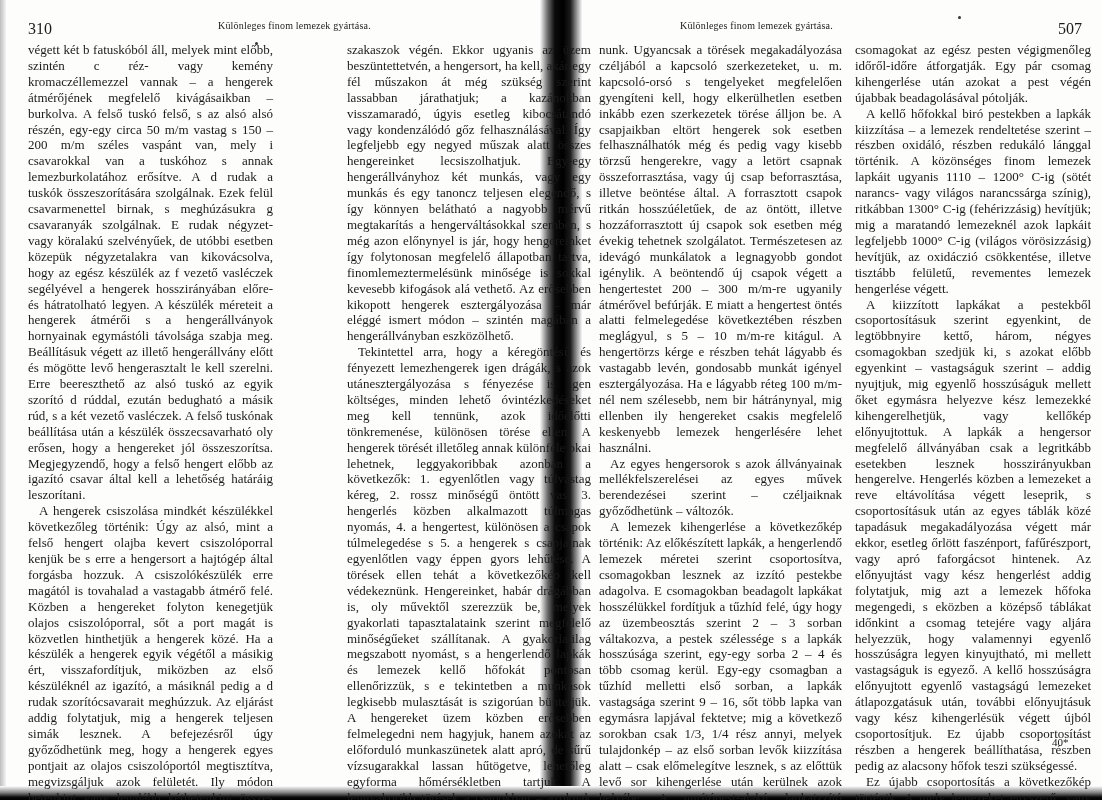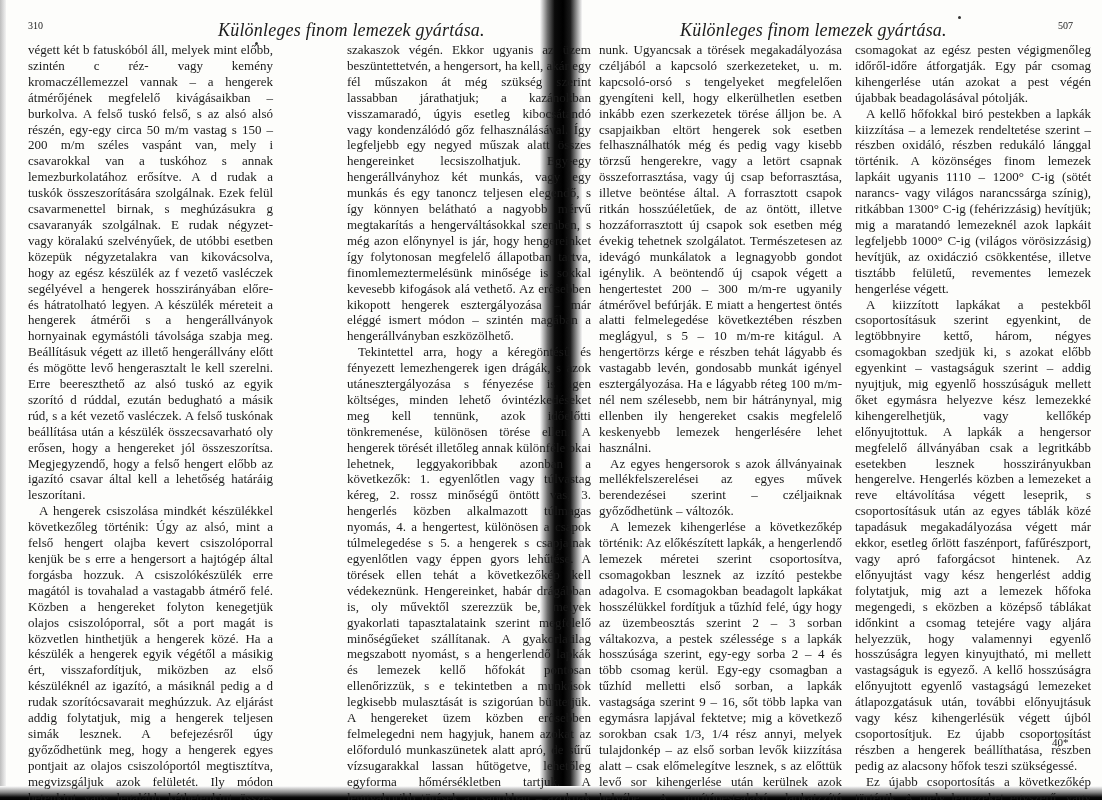--- a/index.html
+++ b/index.html
@@ -23,24 +23,24 @@
   }
   .gutter {
     position: absolute; left: 540px; top: 0; width: 42px; height: 800px;
     background: linear-gradient(to right, #fafafa 0%, #6d6d6d 18%, #0b0b0b 35%, #000 55%, #1b1b1b 72%, #9a9a9a 88%, #f6f6f6 100%);
   }
   .bottom-edge {
     position: absolute; left: 0; bottom: 0; width: 1102px; height: 14px;
     background: linear-gradient(to bottom, #ffffff 0%, #8a8a8a 45%, #0a0a0a 80%, #000 100%);
   }
   .running-head {
-    position: absolute; top: 20px; font-size: 18px;
-    font-style: italic; letter-spacing: 0.2px;
+    position: absolute; top: 20px; font-size: 10px;
+    letter-spacing: 0.2px;
   }
-  .pageno { position: absolute; top: 20px; font-size: 10px; }
+  .pageno { position: absolute; top: 20px; font-size: 16px; }
   .left-pageno { left: 28px; }
   .left-head { left: 218px; }
   .right-head { left: 680px; }
   .right-pageno { left: 1058px; }
   .col {
     position: absolute; top: 42px;
     font-size: 13px; line-height: 15.9px;
     text-align: justify;
   }
   .col p { margin: 0; text-indent: 0; hyphens: manual; }

